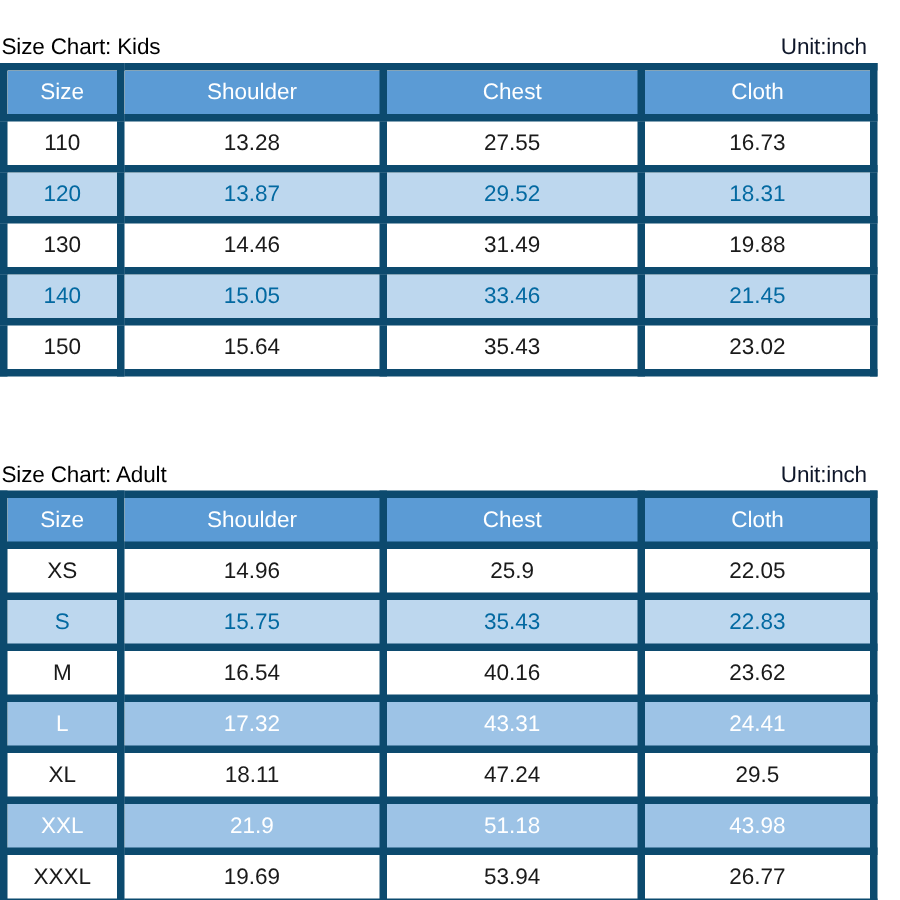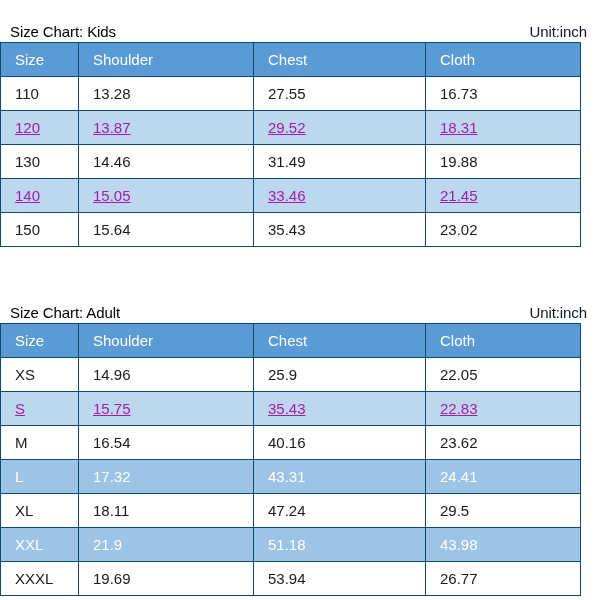--- a/index.html
+++ b/index.html
@@ -29,21 +29,20 @@
 
   
   .caption-row {
     display: flex;
     justify-content: space-between;
     align-items: flex-end;
     width: 580px;
     height: 42px;
     padding: 0 2px 2px 1px;
     box-sizing: border-box;
-    margin-left: 9px;
   }
   .caption-title {
     font-size: 15px;
     line-height: 16px;
     color: #000;
     letter-spacing: -0.1px;
     white-space: nowrap;
   }
   .caption-unit {
     font-size: 15px;
@@ -60,22 +59,22 @@
     width: 580px;
     background: #ffffff;
   }
   table.size-table col.c-size   { width: 78px;  }
   table.size-table col.c-shoul  { width: 175px; }
   table.size-table col.c-chest  { width: 172px; }
   table.size-table col.c-cloth  { width: 155px; }
 
   table.size-table th,
   table.size-table td {
-    border: 1px solid #0c4a6e;
-    text-align: left;
+    border: 5px solid #0c4a6e;
+    text-align: center;
     vertical-align: middle;
     height: 34px;
     padding: 0 14px;
     font-size: 15px;
     line-height: 17px;
     box-sizing: border-box;
     overflow: hidden;
     white-space: nowrap;
   }
 
@@ -88,22 +87,21 @@
 
   
   table.size-table tbody tr.row-plain td {
     background: #ffffff;
     color: #1a1a1a;
   }
 
   
   table.size-table tbody tr.row-hl-light td {
     background: #BDD7EE;
-    color: #a21caf;
-    text-decoration: underline;
+    color: #0369a1;
   }
 
   
   table.size-table tbody tr.row-hl-deep td {
     background: #9DC3E6;
     color: #ffffff;
   }
 
   .gap {
     height: 34px;

